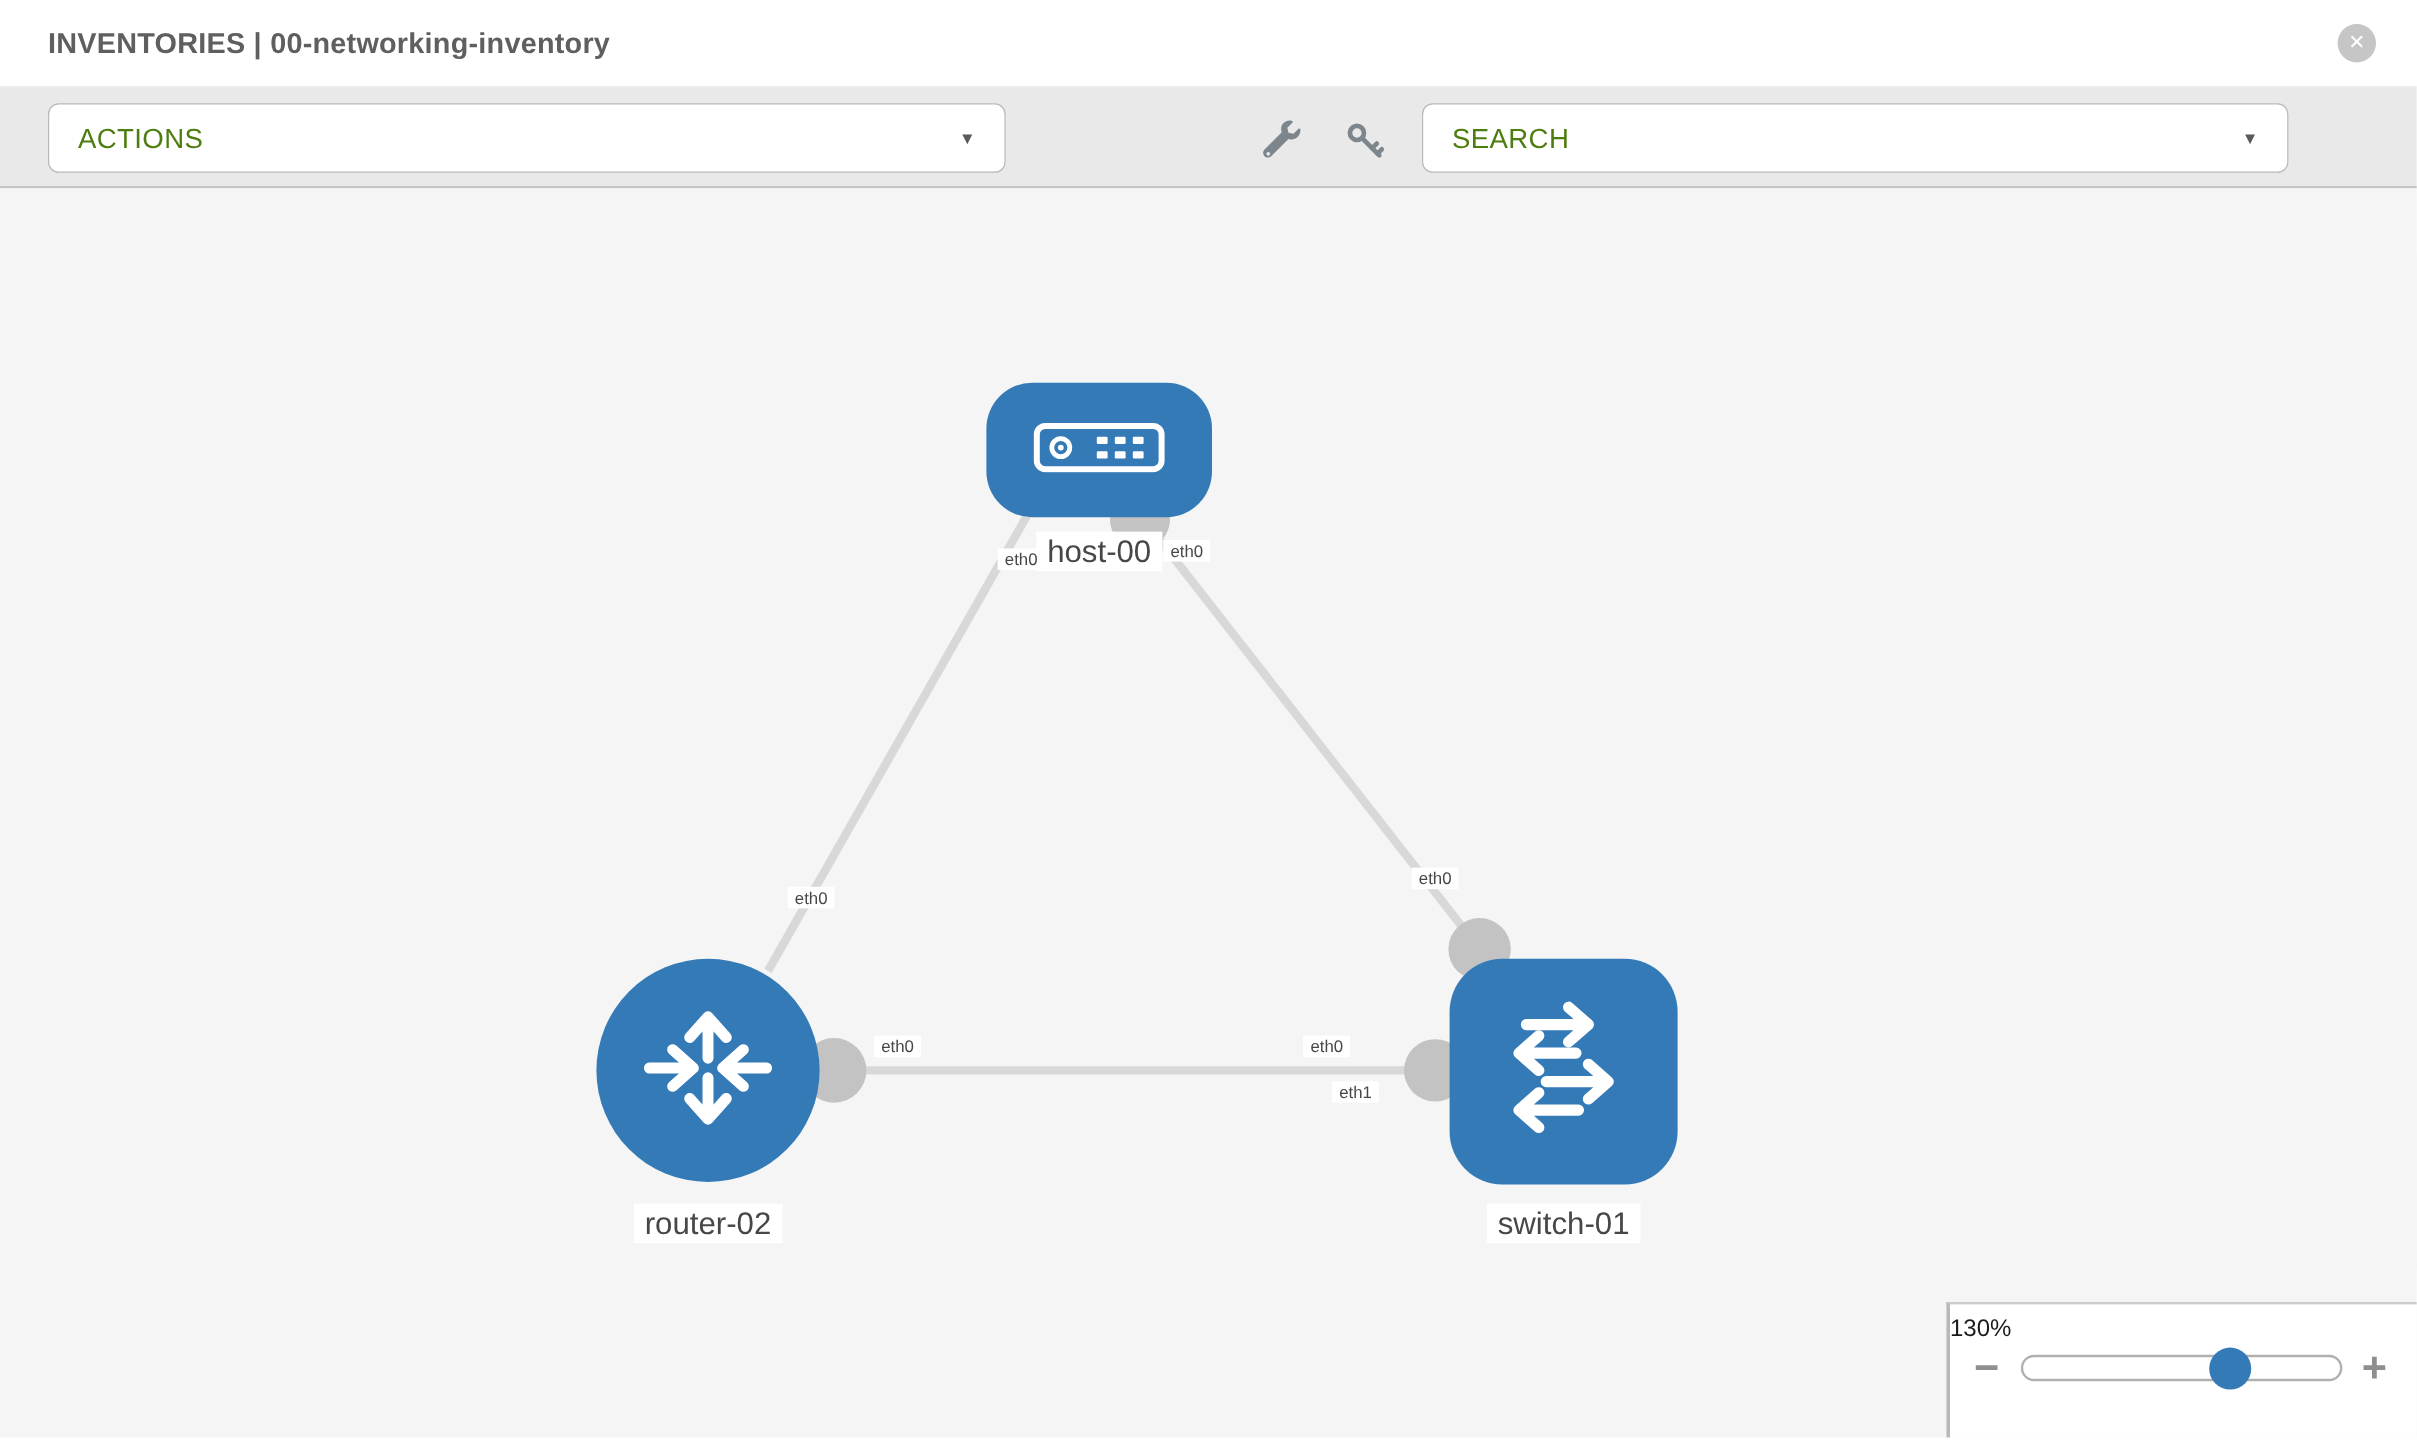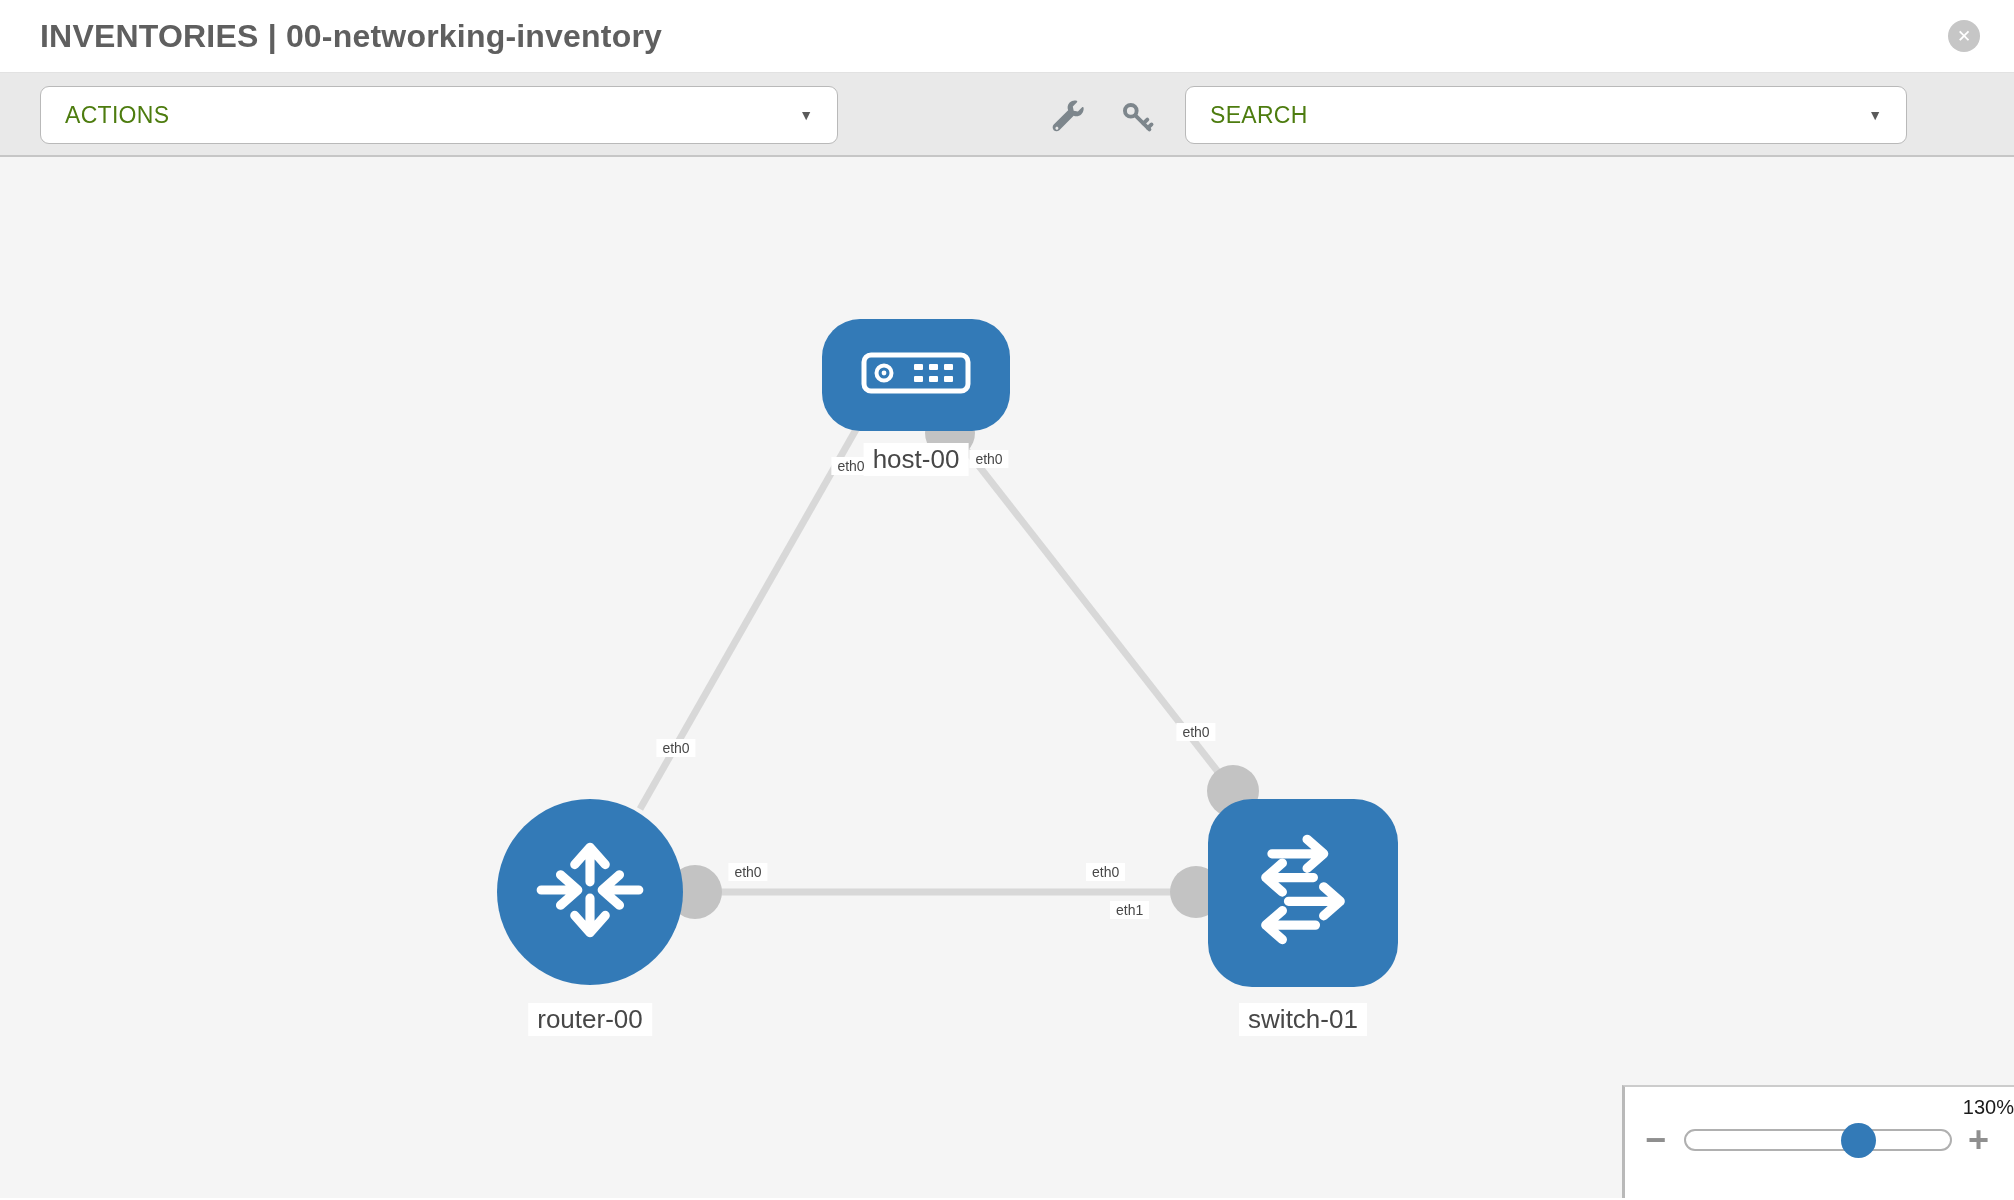--- a/index.html
+++ b/index.html
@@ -2,21 +2,21 @@
 <html><head>
 <meta charset="utf-8">
 <style>
   * { margin:0; padding:0; box-sizing:border-box; }
   html,body { width:2014px; height:1200px; overflow:hidden;
     font-family:"Liberation Sans","DejaVu Sans",sans-serif; background:#fff; }
 
   
   .header { position:relative; height:73px; background:#ffffff; border-bottom:1px solid #e2e2e2; }
   .header-title { position:absolute; left:40px; top:0; line-height:73px;
-    font-size:32px; font-weight:700; color:#5f5f5f; letter-spacing:.2px; }
+    font-size:24px; font-weight:700; color:#5f5f5f; letter-spacing:.2px; }
   .close-btn { position:absolute; right:34px; top:20px; width:32px; height:32px;
     border-radius:50%; background:#c6c6c6; color:#ffffff; font-size:17px; font-weight:700;
     display:flex; align-items:center; justify-content:center; cursor:pointer; }
 
   
   .toolbar { position:relative; height:84px; background:#e9e9e9; border-bottom:2px solid #c6c6c6; }
   .select-box { position:absolute; top:13px; height:58px; background:#ffffff;
     border:1px solid #b9b9b9; border-radius:9px; display:flex; align-items:center;
     padding:0 24px; cursor:pointer; }
   .select-box .sel-label { font-size:23px; color:#4d7c0f; letter-spacing:.3px; }
@@ -41,21 +41,21 @@
 
   .chip { position:absolute; background:#ffffff; color:#474747; white-space:nowrap;
     padding:1px 6px; }
   .node-label { font-size:26px; padding:1px 9px; transform:translateX(-50%); }
   .iface-label { font-size:14px; }
   .centered { transform:translateX(-50%); }
 
   
   .zoom-panel { position:absolute; right:0; bottom:0; width:392px; height:113px;
     background:#ffffff; border-left:3px solid #b9b9b9; border-top:2px solid #cccccc; }
-  .zoom-level { text-align:right; margin-top:9px; font-size:20px; color:#1b1b1b; }
+  .zoom-level { text-align:left; margin-top:9px; font-size:20px; color:#1b1b1b; }
   .zoom-row { display:flex; align-items:center; margin-top:6px; padding:0 20px; }
   .zoom-minus,.zoom-plus { font-size:36px; font-weight:700; color:#8f8f8f;
     line-height:30px; cursor:pointer; }
   .zoom-minus { margin-right:18px; }
   .zoom-plus { margin-left:16px; }
   .zoom-track { position:relative; width:268px; height:22px; background:#ffffff;
     border:2px solid #b0b0b0; border-radius:11px; cursor:pointer; }
   .zoom-thumb { position:absolute; left:155px; top:-8px; width:35px; height:35px;
     border-radius:50%; background:#337ab7; cursor:pointer; }
 </style>
@@ -146,21 +146,21 @@
       <svg width="124" height="124" viewBox="0 0 120 120" fill="none" stroke="#ffffff" stroke-width="9" stroke-linecap="round" stroke-linejoin="round">
         <path d="M30 24 H76 M64 10 L80 24 L64 38"></path>
         <path d="M70 47 H28 M40 33 L24 47 L40 61"></path>
         <path d="M46 70 H92 M80 56 L96 70 L80 84"></path>
         <path d="M72 93 H28 M40 79 L24 93 L40 107"></path>
       </svg>
     </span>
   </div>
 
   <div class="chip node-label" style="left:916px; top:286px;">host-00</div>
-  <div class="chip node-label" style="left:590px; top:846px;">router-00</div>
+  <div class="chip node-label" style="left:590px; top:846px;">router-02</div>
   <div class="chip node-label" style="left:1303px; top:846px;">switch-01</div>
 
   <div class="chip iface-label centered" style="left:851px;  top:300px;">eth0</div>
   <div class="chip iface-label centered" style="left:989px;  top:293px;">eth0</div>
   <div class="chip iface-label centered" style="left:676px;  top:582px;">eth0</div>
   <div class="chip iface-label centered" style="left:1196px; top:566px;">eth0</div>
   <div class="chip iface-label centered" style="left:748px;  top:706px;">eth0</div>
   <div class="chip iface-label" style="left:1086px; top:706px;">eth0</div>
   <div class="chip iface-label" style="left:1110px; top:744px;">eth1</div>
 

